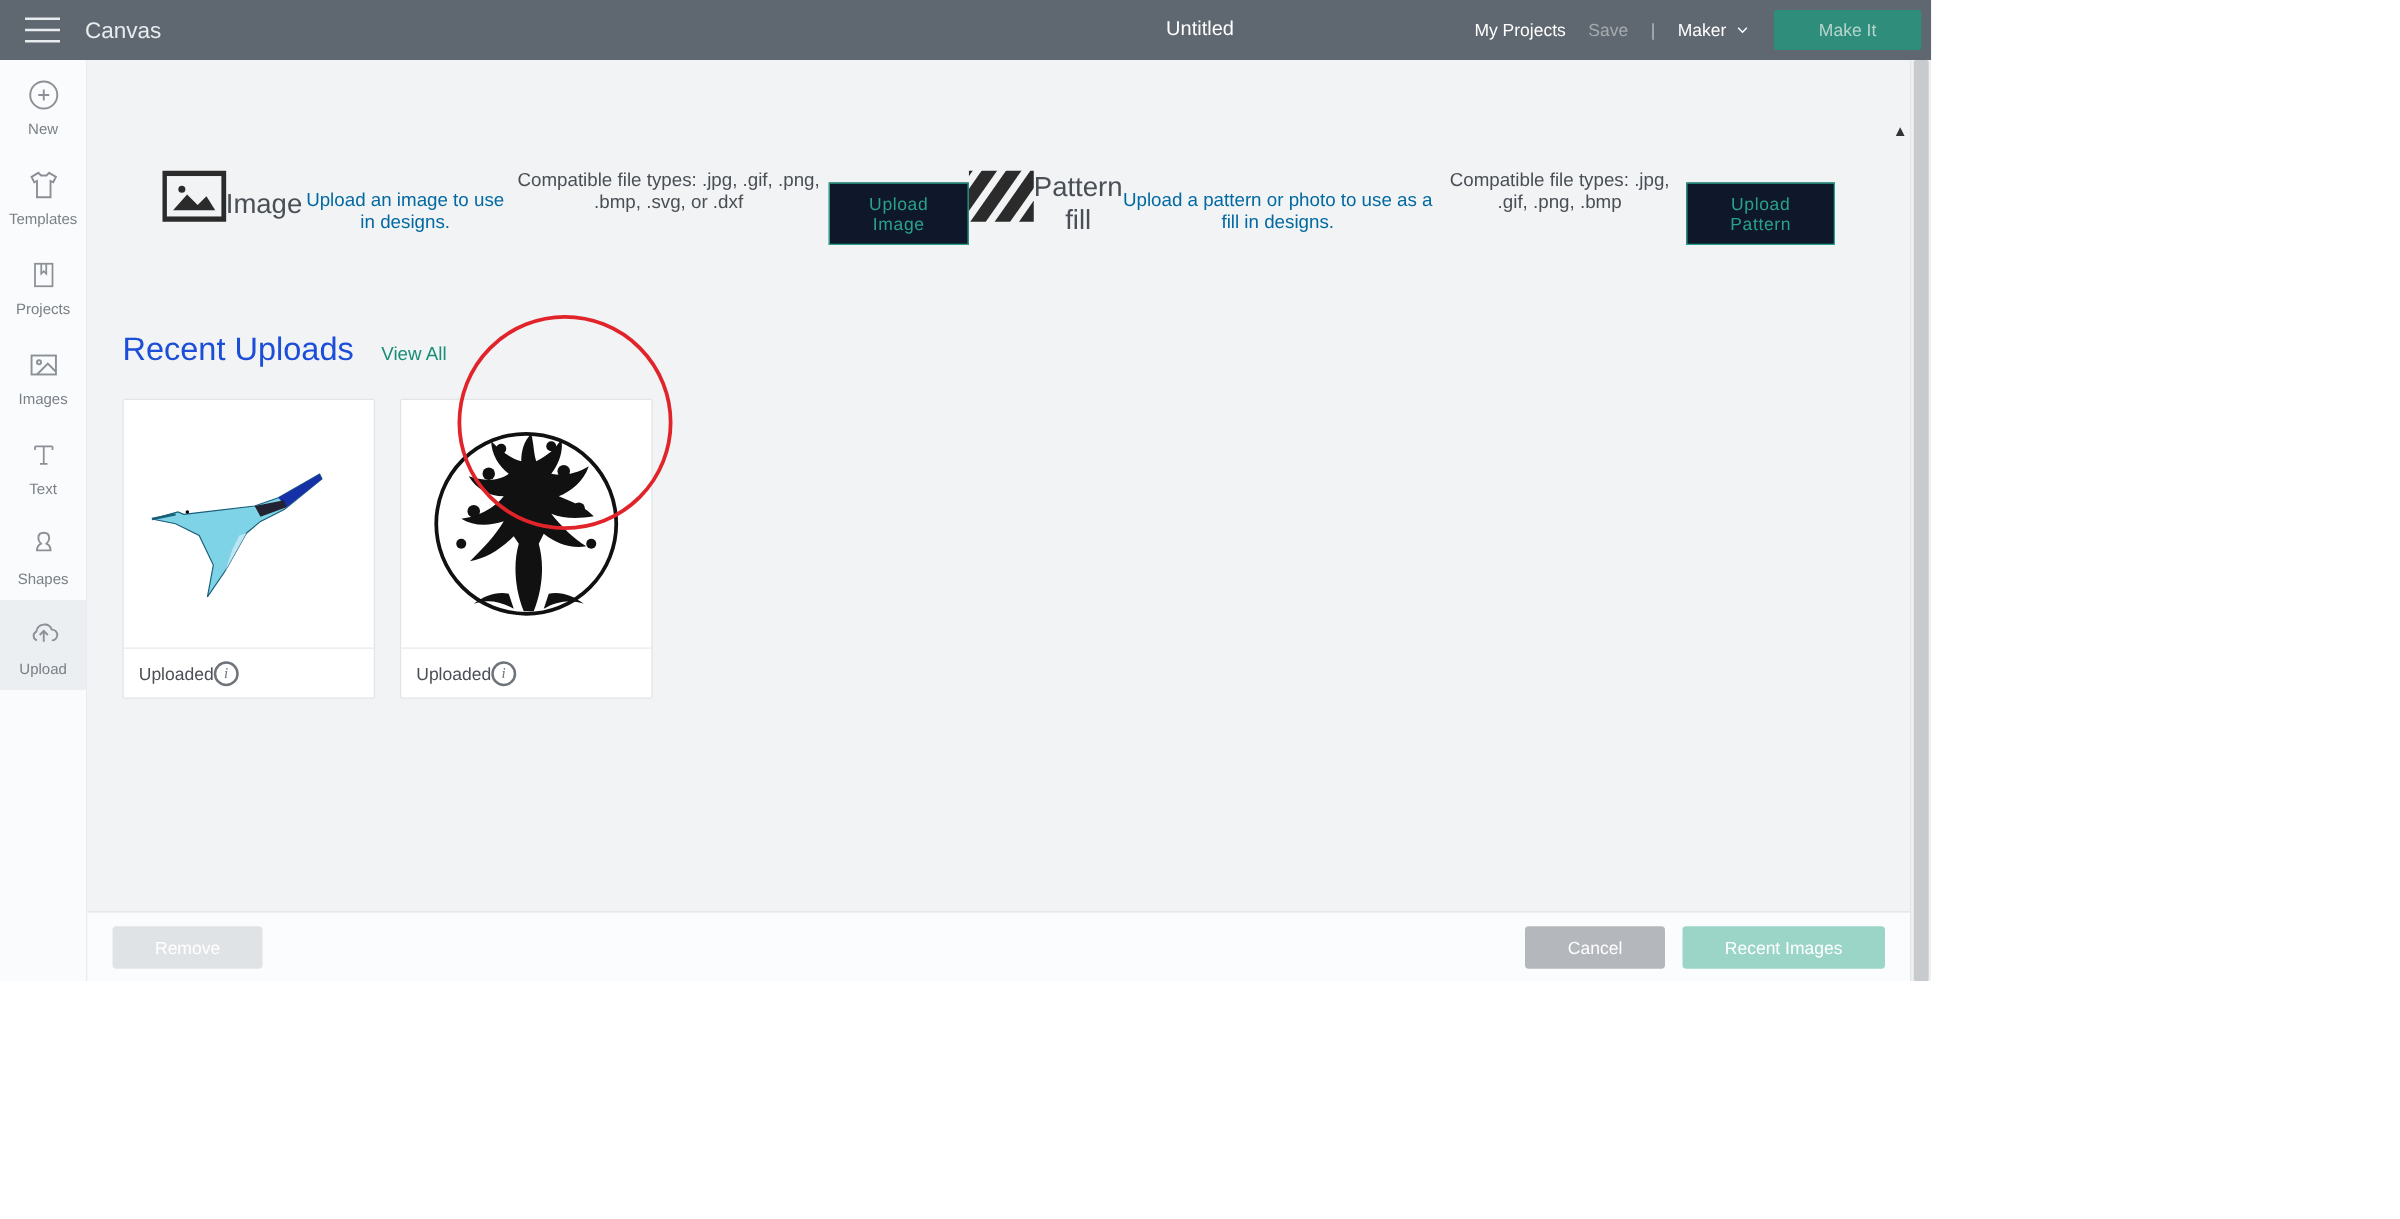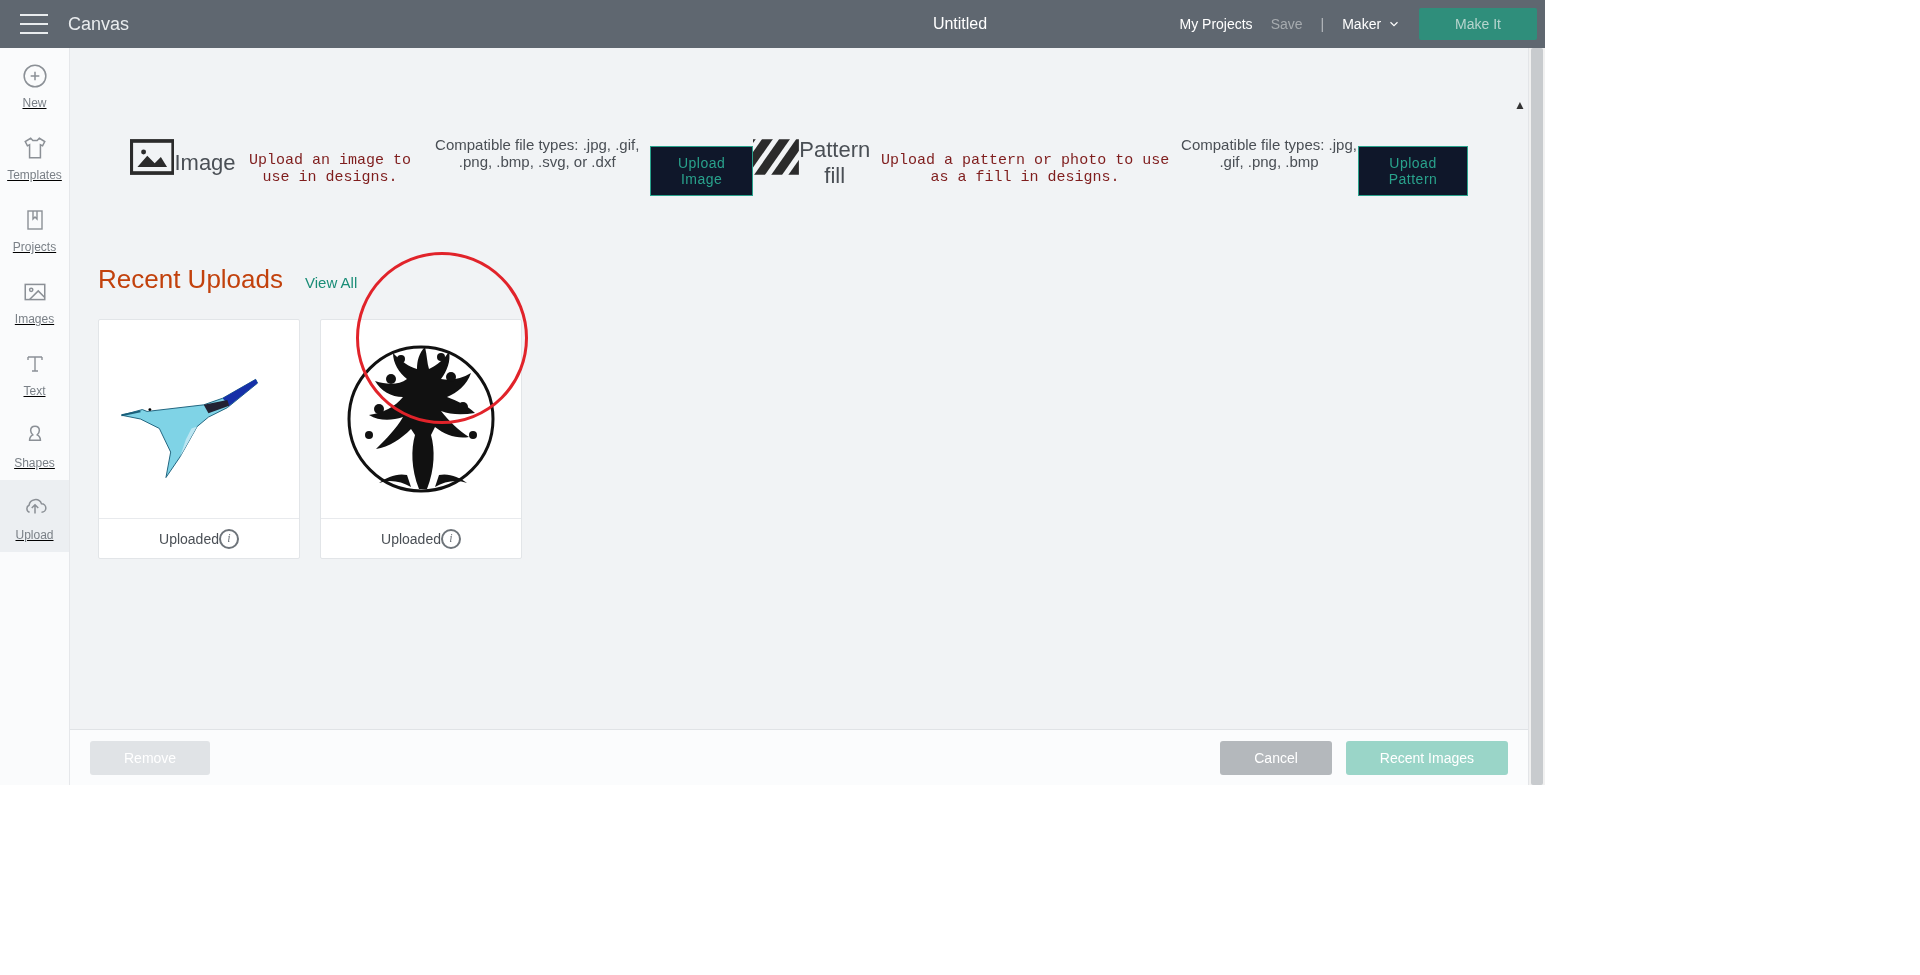--- a/index.html
+++ b/index.html
@@ -10,42 +10,42 @@
 .brand { margin-left: 8px; font-size: 18px; color: #e9ecee; }
 .title { position: absolute; left: 50%; transform: translateX(-50%); font-size: 16px; color: #fff; }
 .top-right { margin-left: auto; display: flex; align-items: center; gap: 18px; font-size: 14px; }
 .top-link { cursor: pointer; }
 .top-link.disabled { color: #a6abaf; cursor: default; }
 .sep { color: #b7bbbf; }
 .maker { display: flex; align-items: center; gap: 6px; cursor: pointer; }
 .chev { width: 14px; height: 14px; }
 .make-it { background: #2f8e7b; color: #b7d5ce; padding: 8px 36px; font-size: 14px; cursor: default; border-radius: 2px; }
 .body { flex: 1; display: flex; min-height: 0; }
-.sidebar { width: 70px; background: #fafbfc; border-right: 1px solid #e5e7ea; display: flex; flex-direction: column; text-decoration: underline; }
+.sidebar { width: 70px; background: #fafbfc; border-right: 1px solid #e5e7ea; display: flex; flex-direction: column; }
 .side-item { display: flex; flex-direction: column; align-items: center; gap: 6px; padding: 14px 0 10px; cursor: pointer; color: #7a8087; font-size: 12px; }
 .side-item.active { background: #eceff2; }
 .side-ico { width: 28px; height: 28px; display: flex; align-items: center; justify-content: center; }
 .main { flex: 1; display: flex; flex-direction: column; background: #f1f3f5; position: relative; min-width: 0; }
 .content { flex: 1; overflow-y: auto; padding: 0 0 20px 0; }
 .scroll-up { position: absolute; top: 50px; right: 2px; font-size: 12px; color: #333; cursor: pointer; }
 .upload-row { display: flex; justify-content: space-around; padding: 80px 60px 40px 60px; }
 .upload-col { display: flex; align-items: center; text-align: center; position: relative; }
 .up-icon { width: 72px; height: 58px; margin-bottom: 28px; }
 .up-title { font-size: 22px; color: #4a4f55; margin-bottom: 16px; }
-.up-desc { font-size: 15px; color: #7f1d1d; margin-bottom: 4px; font-family: Liberation Mono, monospace; }
+.up-desc { font-size: 15px; color: #0369a1; margin-bottom: 4px; }
 .up-types { font-size: 15px; color: #4a4f55; margin-bottom: 36px; }
 .up-btn { border: 1px solid #29a28c; background: #0f172a; color: #29a28c; padding: 8px 22px; font-size: 14px; cursor: pointer; letter-spacing: 0.5px; }
 .circle-annot { position: absolute; border: 3px solid #e1232a; border-radius: 50%; pointer-events: none; }
 .recent-hdr { display: flex; align-items: baseline; gap: 22px; padding: 0 0 0 28px; margin-top: 10px; }
-.recent-title { font-size: 26px; color: #c2410c; }
+.recent-title { font-size: 26px; color: #1d4ed8; }
 .view-all { font-size: 15px; color: #1a8d77; cursor: pointer; }
 .thumbs { display: flex; gap: 20px; padding: 24px 0 0 28px; }
 .thumb { width: 202px; background: #fff; border: 1px solid #e2e5e8; border-radius: 2px; cursor: pointer; }
 .thumb-img { height: 198px; display: flex; align-items: center; justify-content: center; }
-.thumb-ftr { height: 40px; border-top: 1px solid #e8eaed; display: flex; align-items: center; justify-content: center; padding: 0 12px; font-size: 14px; color: #4a4f55; }
+.thumb-ftr { height: 40px; border-top: 1px solid #e8eaed; display: flex; align-items: center; justify-content: flex-start; padding: 0 12px; font-size: 14px; color: #4a4f55; }
 .info-ico { width: 20px; height: 20px; border: 2px solid #6e747a; border-radius: 50%; display: flex; align-items: center; justify-content: center; font-family: Georgia, serif; font-style: italic; font-size: 12px; color: #6e747a; cursor: pointer; }
 .footer { height: 56px; background: #fbfcfd; border-top: 1px solid #e0e3e6; display: flex; align-items: center; padding: 0 20px; }
 .ftr-btn { padding: 9px 34px; border: none; border-radius: 3px; font-size: 14px; color: #fff; cursor: pointer; }
 .remove { background: #e0e3e6; color: #fff; }
 .spacer { flex: 1; }
 .cancel { background: #b4b8bc; margin-right: 14px; }
 .insert { background: #9ad5c8; color: #fff; }
 .vtrack { width: 17px; background: #f1f1f1; border-left: 1px solid #e3e5e8; position: relative; }
 .vthumb { position: absolute; left: 2px; right: 2px; top: 0; height: 100%; background: #c8cbce; border-radius: 2px; }
 </style>

